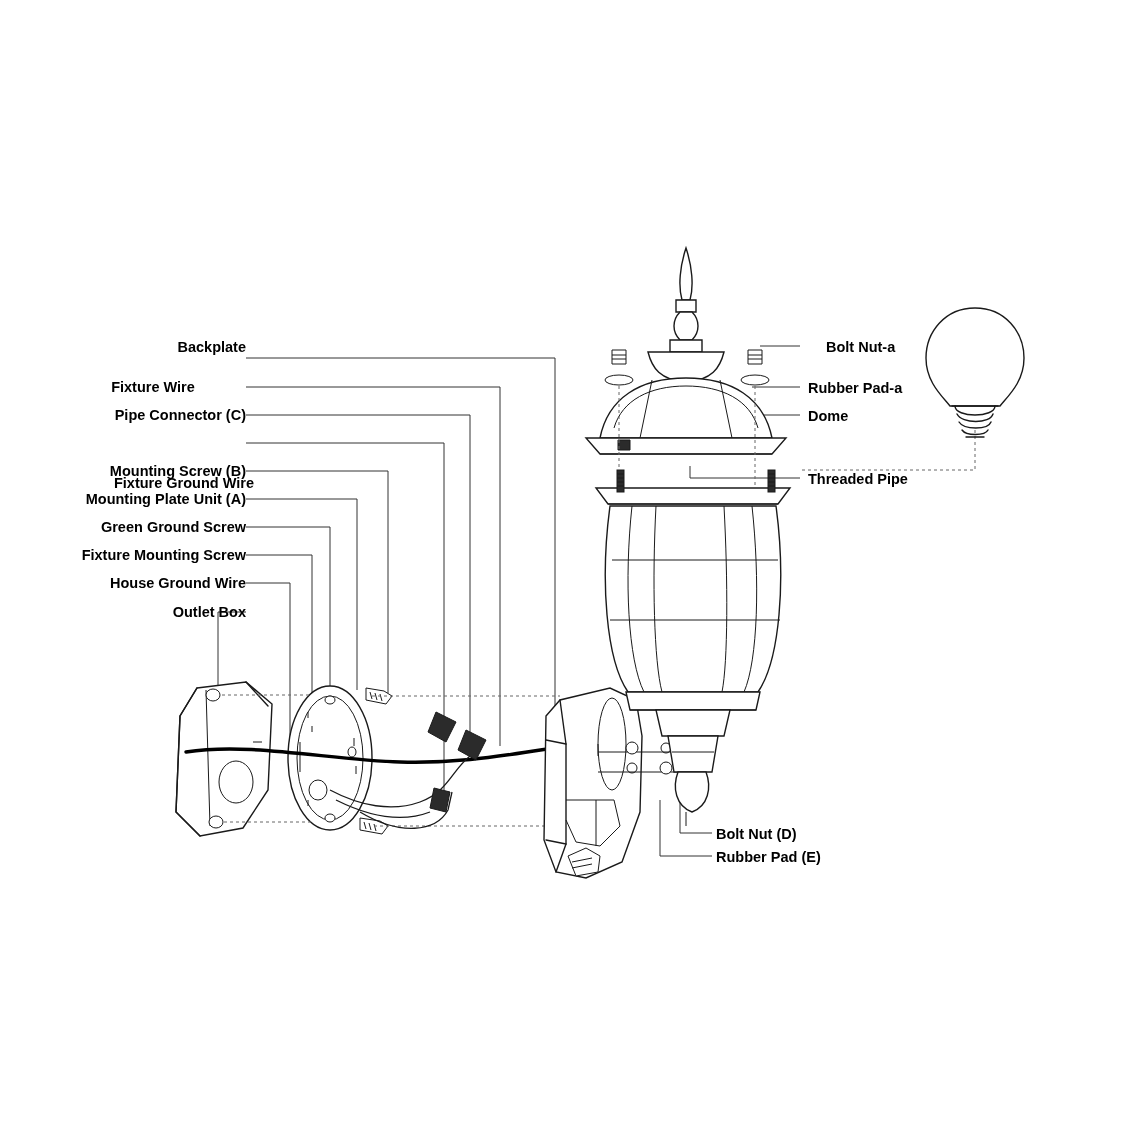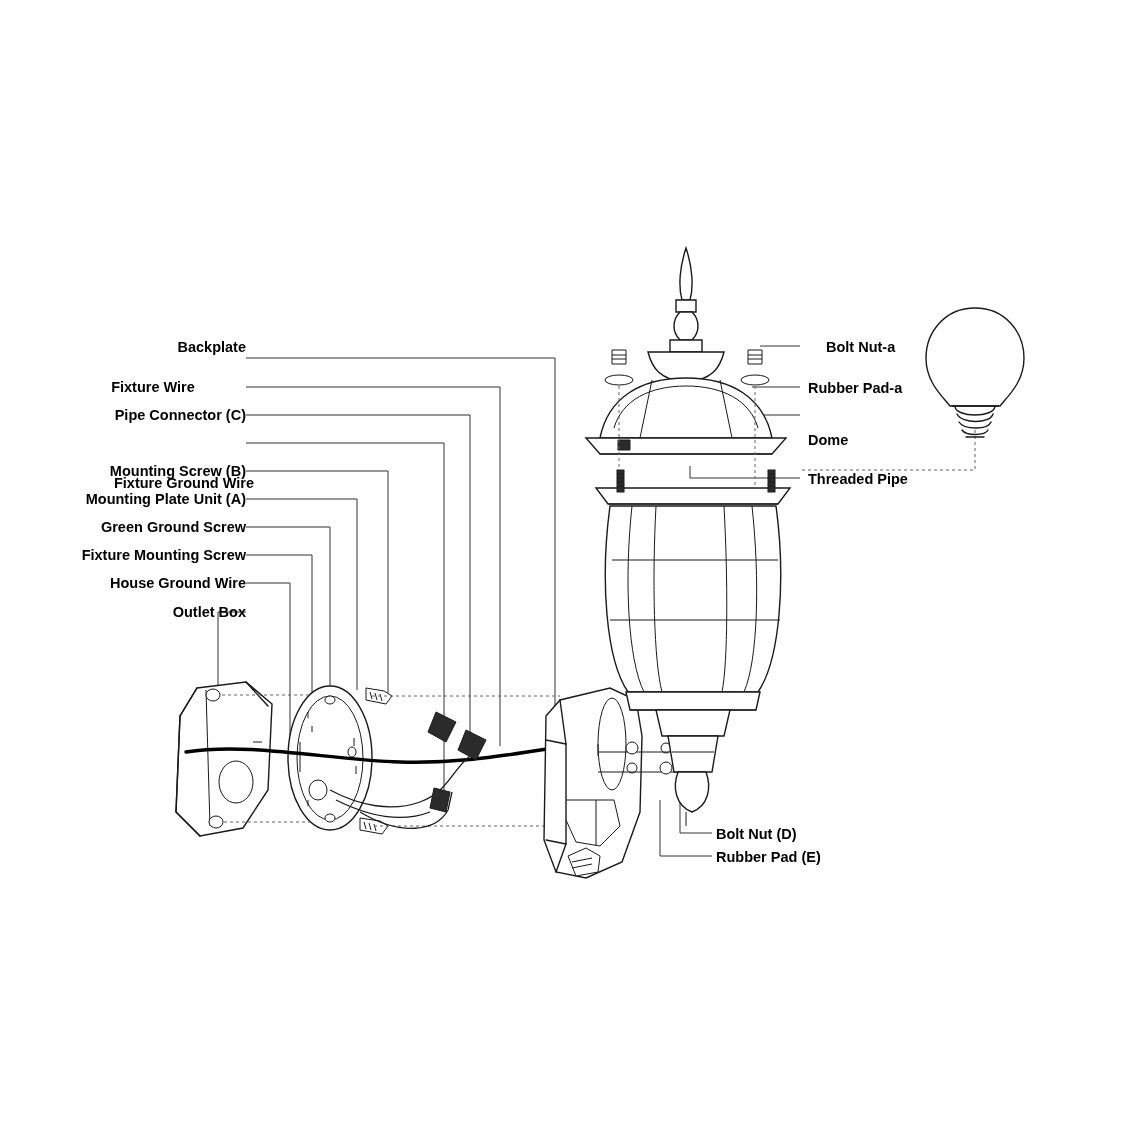--- a/index.html
+++ b/index.html
@@ -239,19 +239,19 @@
   <div class="label right-align" style="left:48px; top:434px; width:206px;margin-top:40px;">Fixture Ground Wire</div>
   <div class="label right-align" style="left:40px; top:462px; width:206px;">Mounting Screw (B)</div>
   <div class="label right-align" style="left:20px; top:490px; width:226px;">Mounting Plate Unit (A)</div>
   <div class="label right-align" style="left:30px; top:518px; width:216px;">Green Ground Screw</div>
   <div class="label right-align" style="left:20px; top:546px; width:226px;">Fixture Mounting Screw</div>
   <div class="label right-align" style="left:40px; top:574px; width:206px;">House Ground Wire</div>
   <div class="label right-align" style="left:60px; top:603px; width:186px;">Outlet Box</div>
 
   <div class="label left-align" style="left:808px; top:338px;margin-left:18px;">Bolt Nut-a</div>
   <div class="label left-align" style="left:808px; top:379px;">Rubber Pad-a</div>
-  <div class="label left-align" style="left:808px; top:407px;margin-top:24px;">Dome</div>
+  <div class="label left-align" style="left:808px; top:407px;">Dome</div>
   <div class="label left-align" style="left:808px; top:470px;">Threaded Pipe</div>
   <div class="label left-align" style="left:716px; top:825px;">Bolt Nut (D)</div>
   <div class="label left-align" style="left:716px; top:848px;">Rubber Pad (E)</div>
 
 
 </div>
 
 </body></html>

